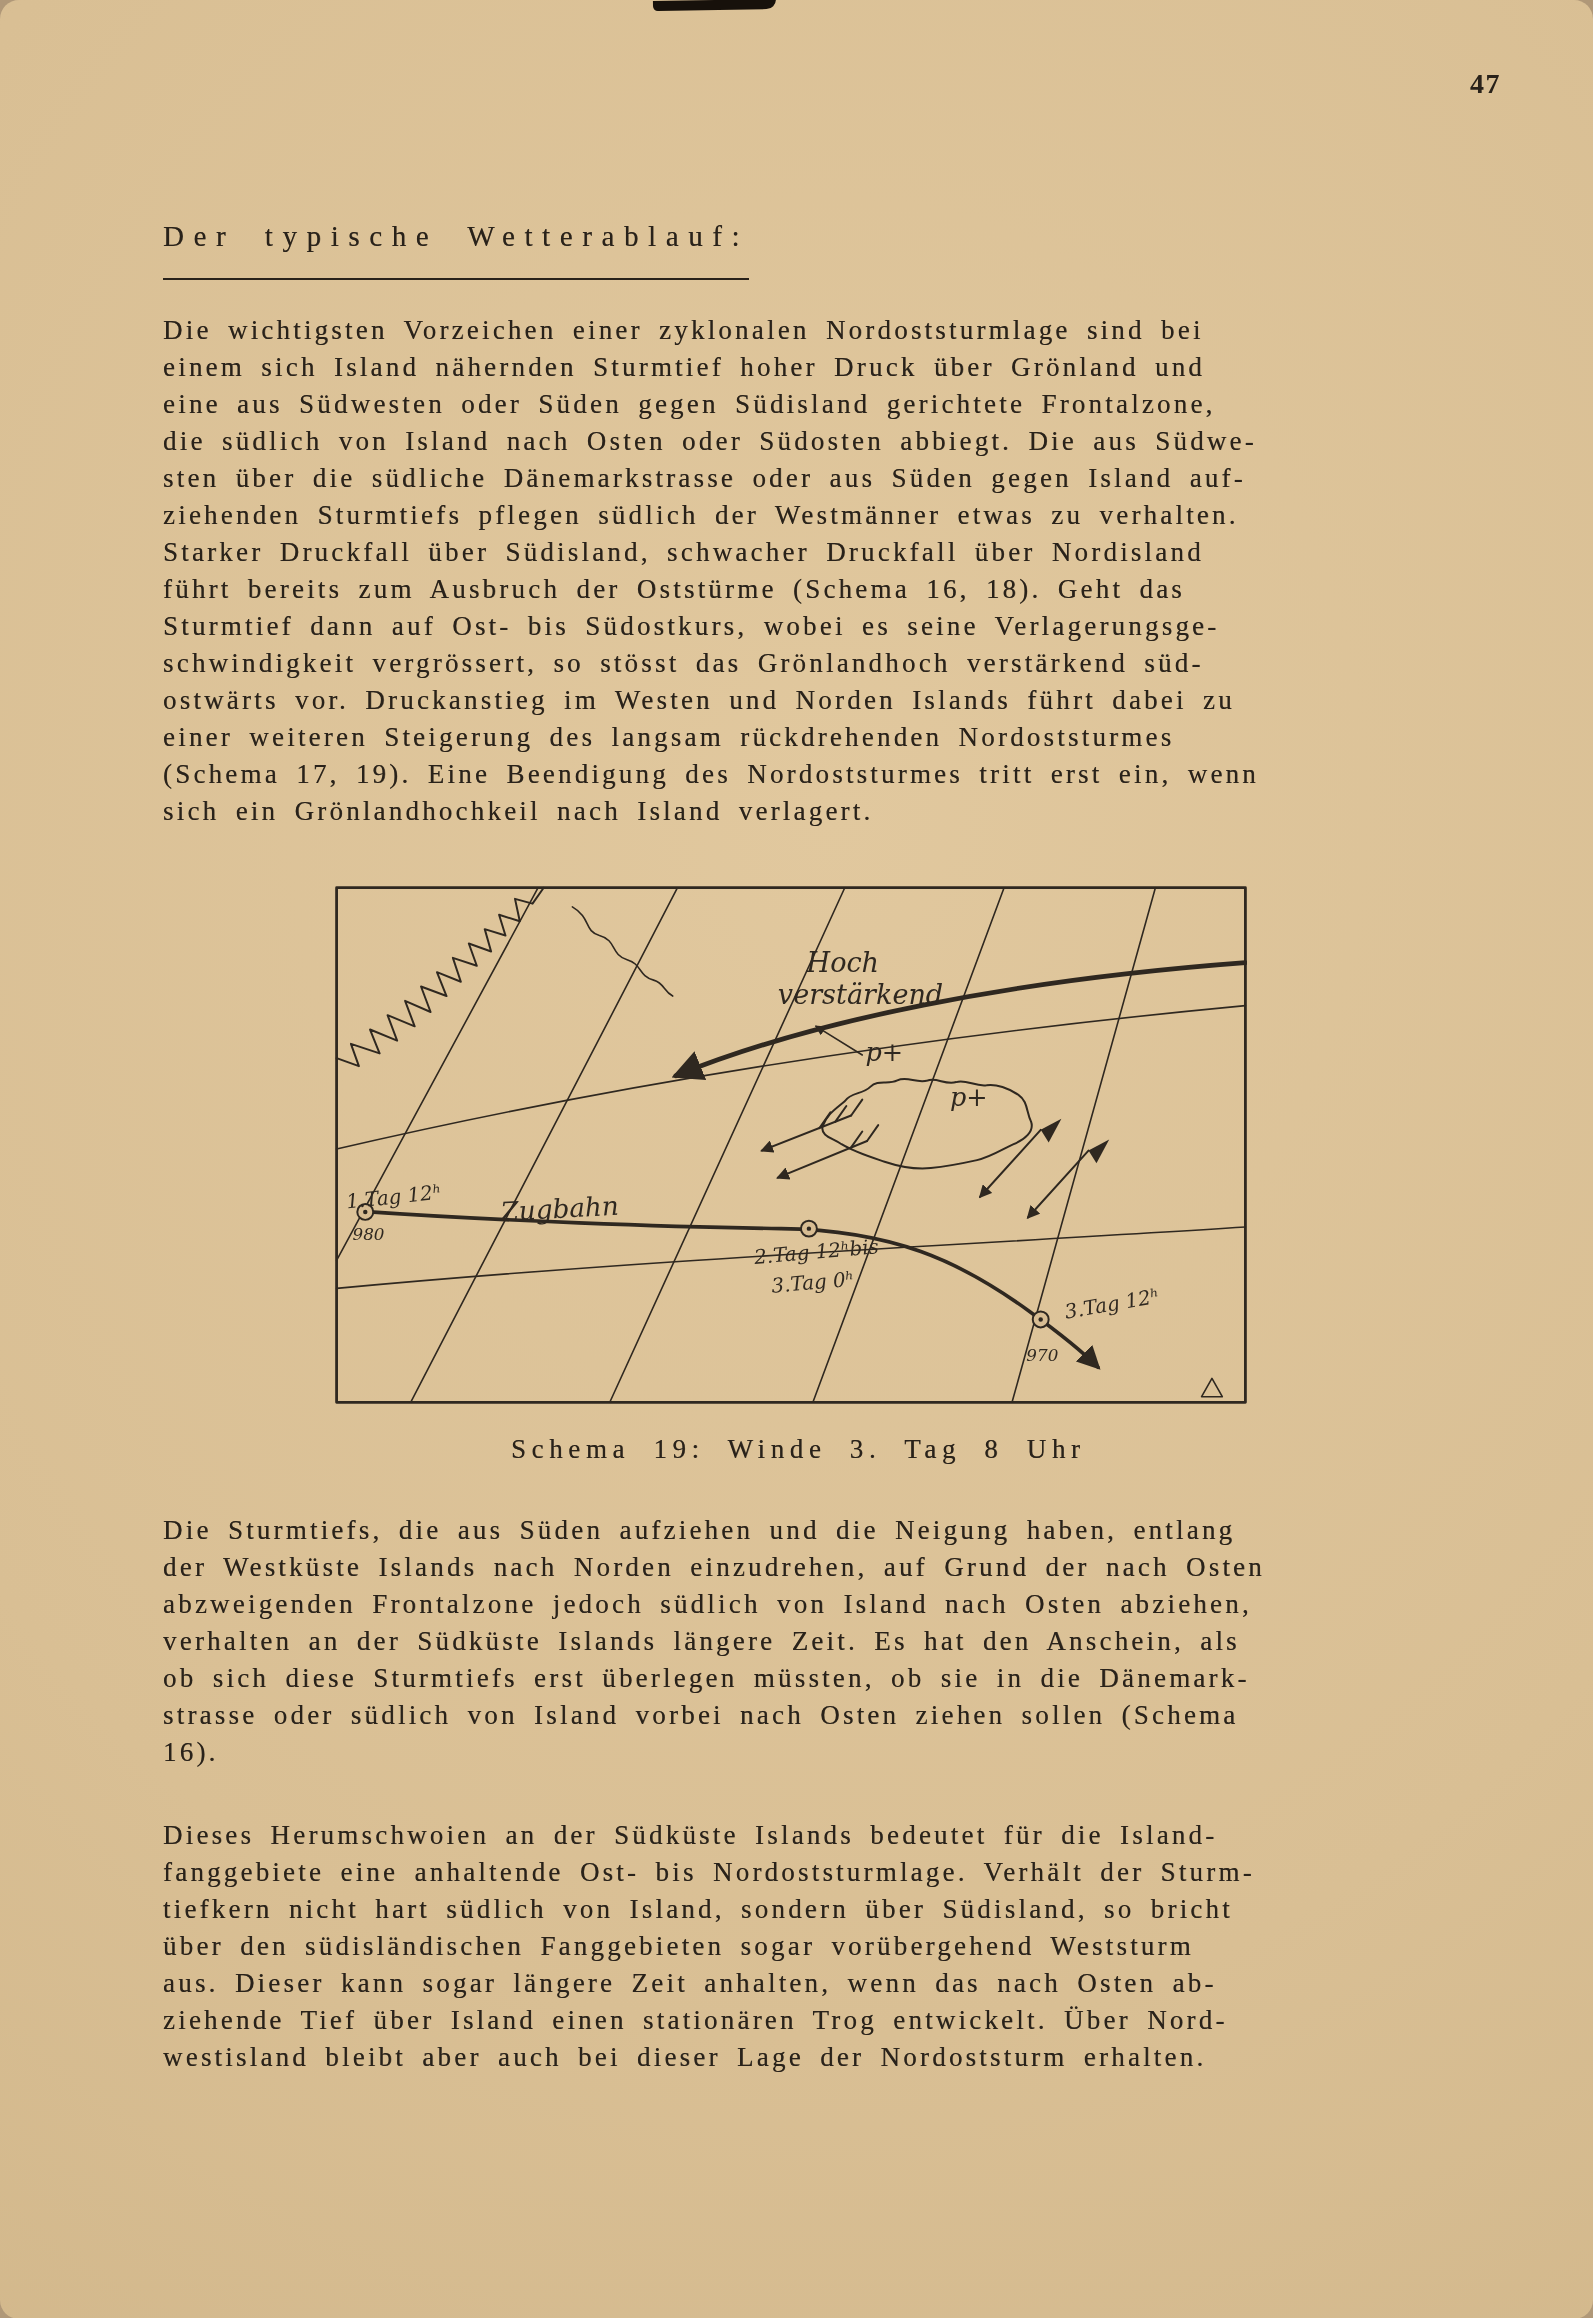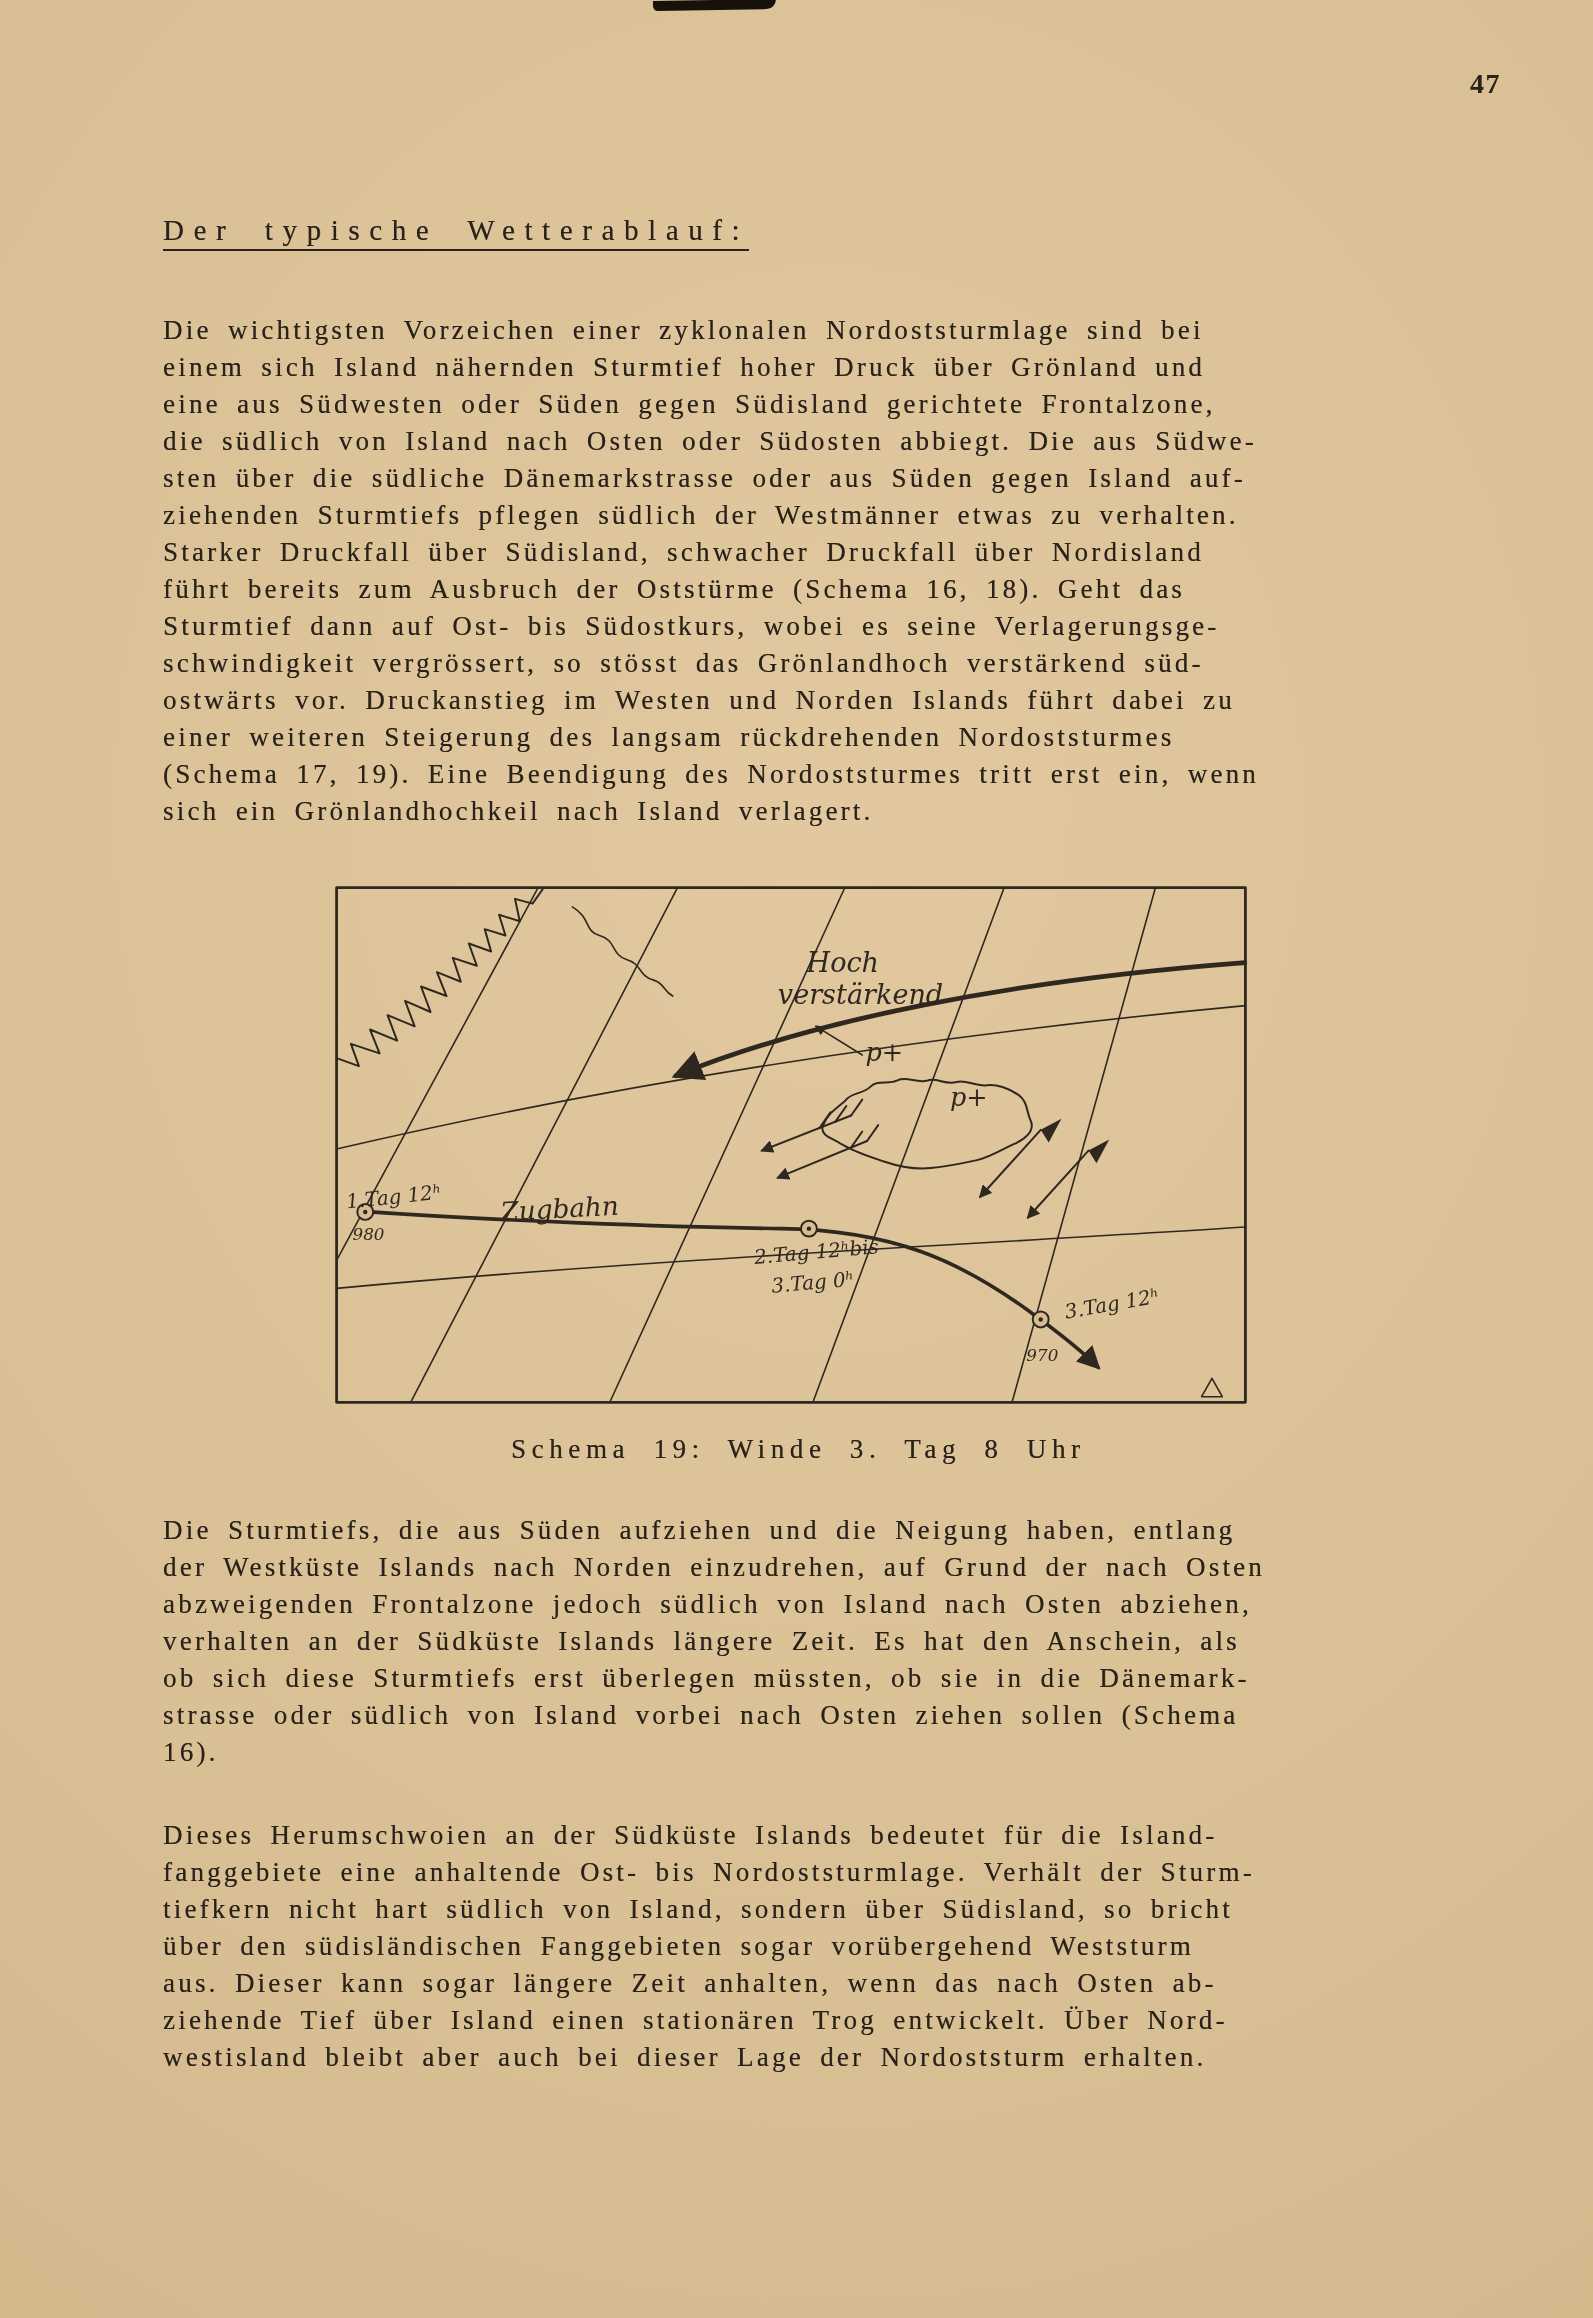--- a/index.html
+++ b/index.html
@@ -7,20 +7,21 @@
   body { background: #b09878; font-family: "Liberation Serif", serif; }
 
   .page {
     position: relative;
     width: 1593px;
     height: 2319px;
     overflow: hidden;
     color: #29221a;
     background:
       radial-gradient(140% 110% at 52% 35%, #e1c89e 0%, #d9bf94 48%, #cfb487 86%, #c4a778 100%);
+    border-radius: 19px;
   }
 
   .artifact {
     position: absolute;
     left: 653px; top: 0;
     width: 123px; height: 10.4px;
     background: #17110b;
     border-radius: 0 0 9.6px 4.8px;
     transform: rotate(-1deg);
   }
@@ -28,27 +29,27 @@
   .pagenum {
     position: absolute;
     left: 1470px; top: 68px;
     font-size: 28px;
     font-weight: bold;
     letter-spacing: 1.6px;
   }
 
   .heading {
     position: absolute;
-    left: 163px; top: 214px;
+    left: 163px; top: 220px;
     display: inline-block;
     font-size: 29px;
     font-weight: normal;
     letter-spacing: 9.6px;
     word-spacing: 12.7px;
-    padding-bottom: 2px;
+    padding-bottom: 25px;
     border-bottom: 2.4px solid #29221a;
     text-shadow: 0.3px 0.3px 0.4px rgba(41,34,26,0.55);
   }
 
   .para {
     position: absolute;
     left: 163px;
     width: 1426px;
     font-size: 27px;
     line-height: 37px;

